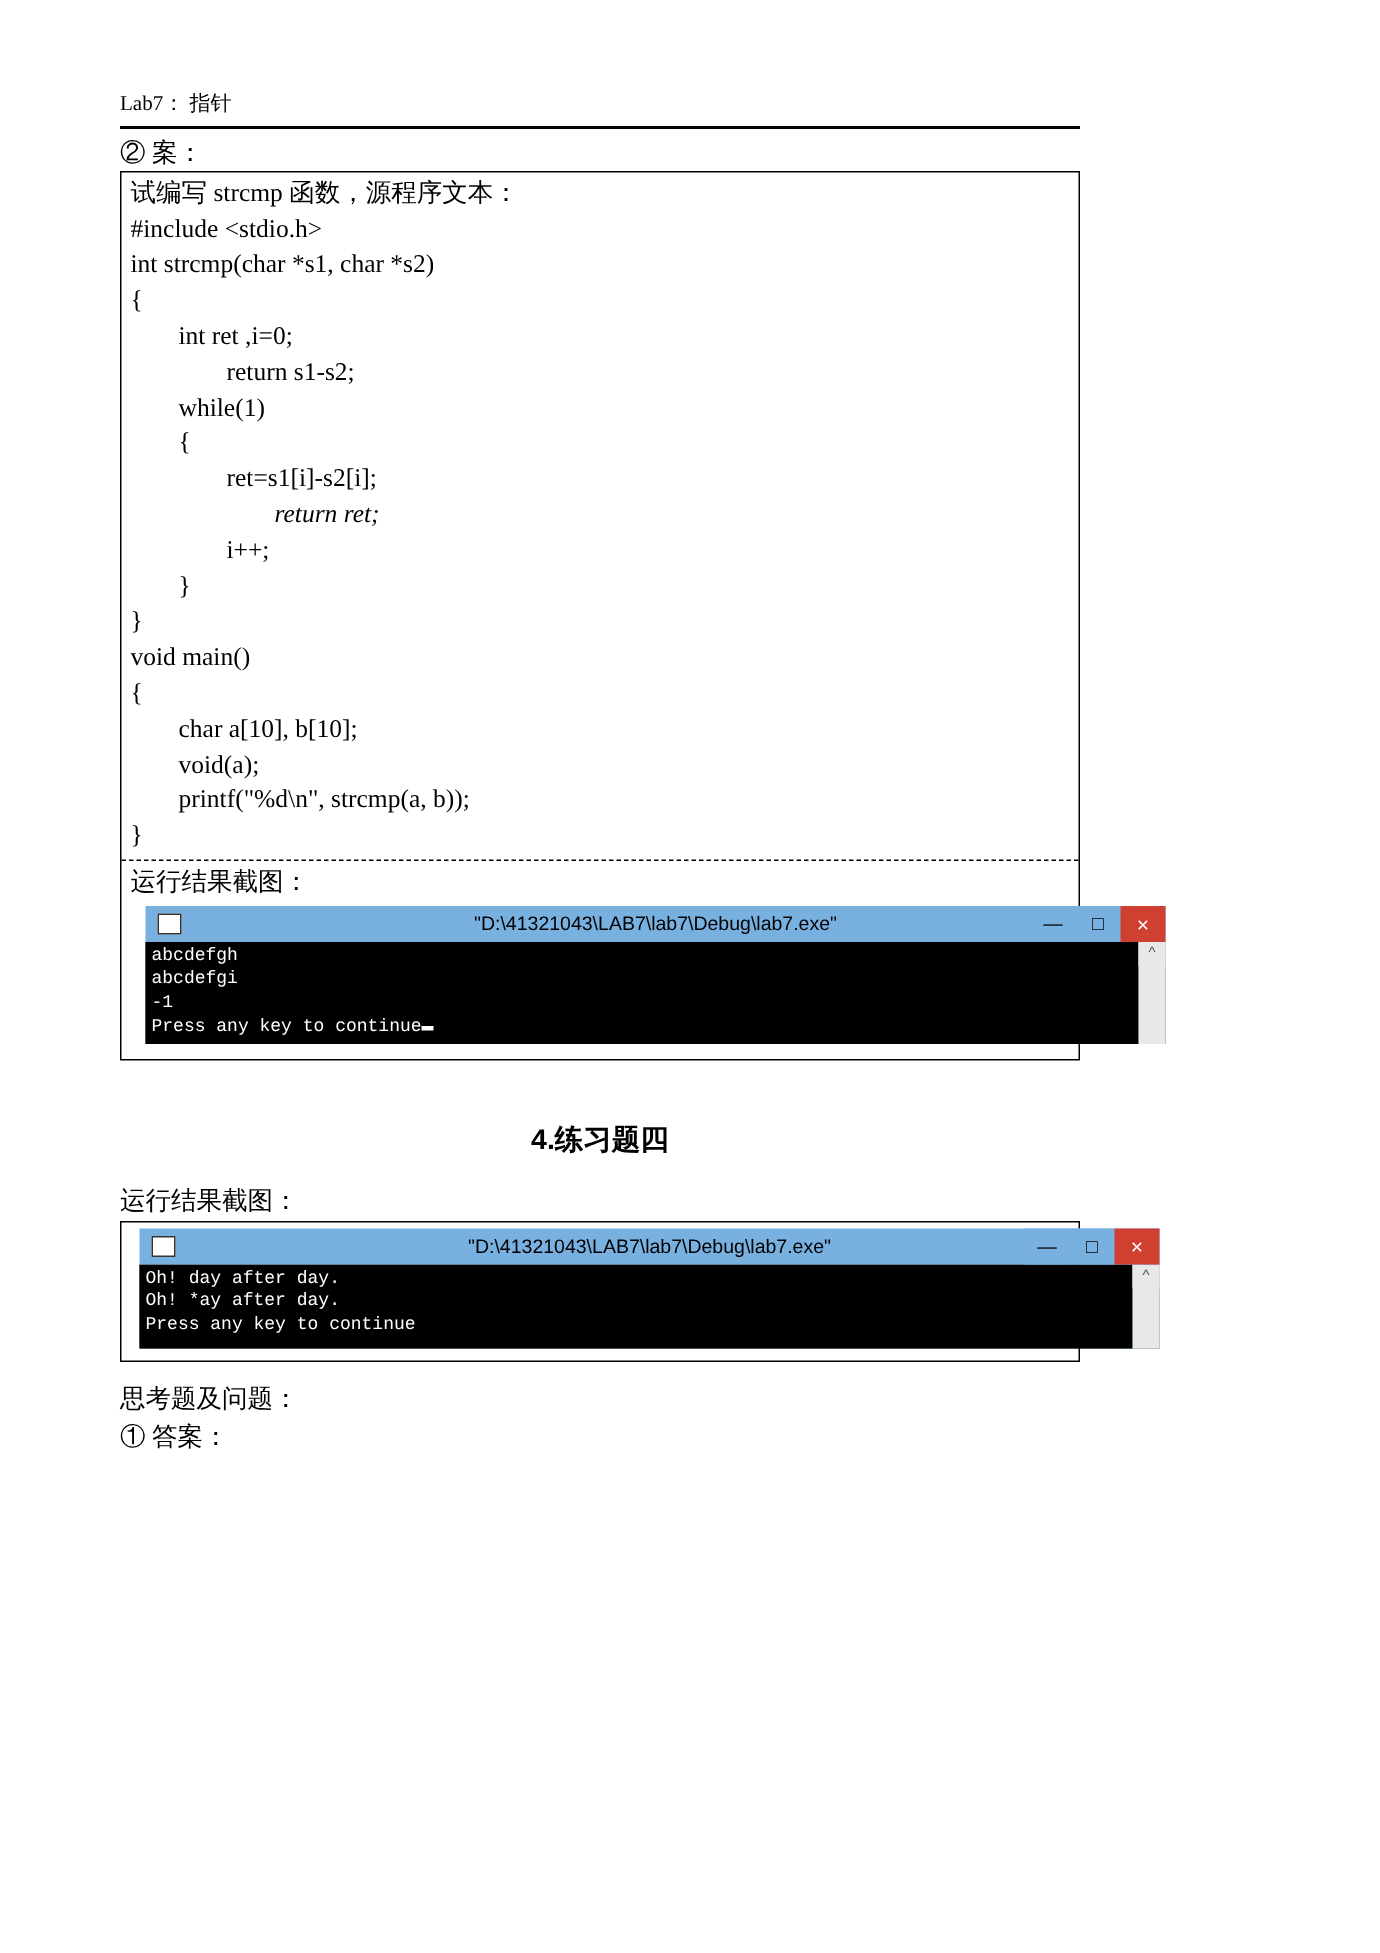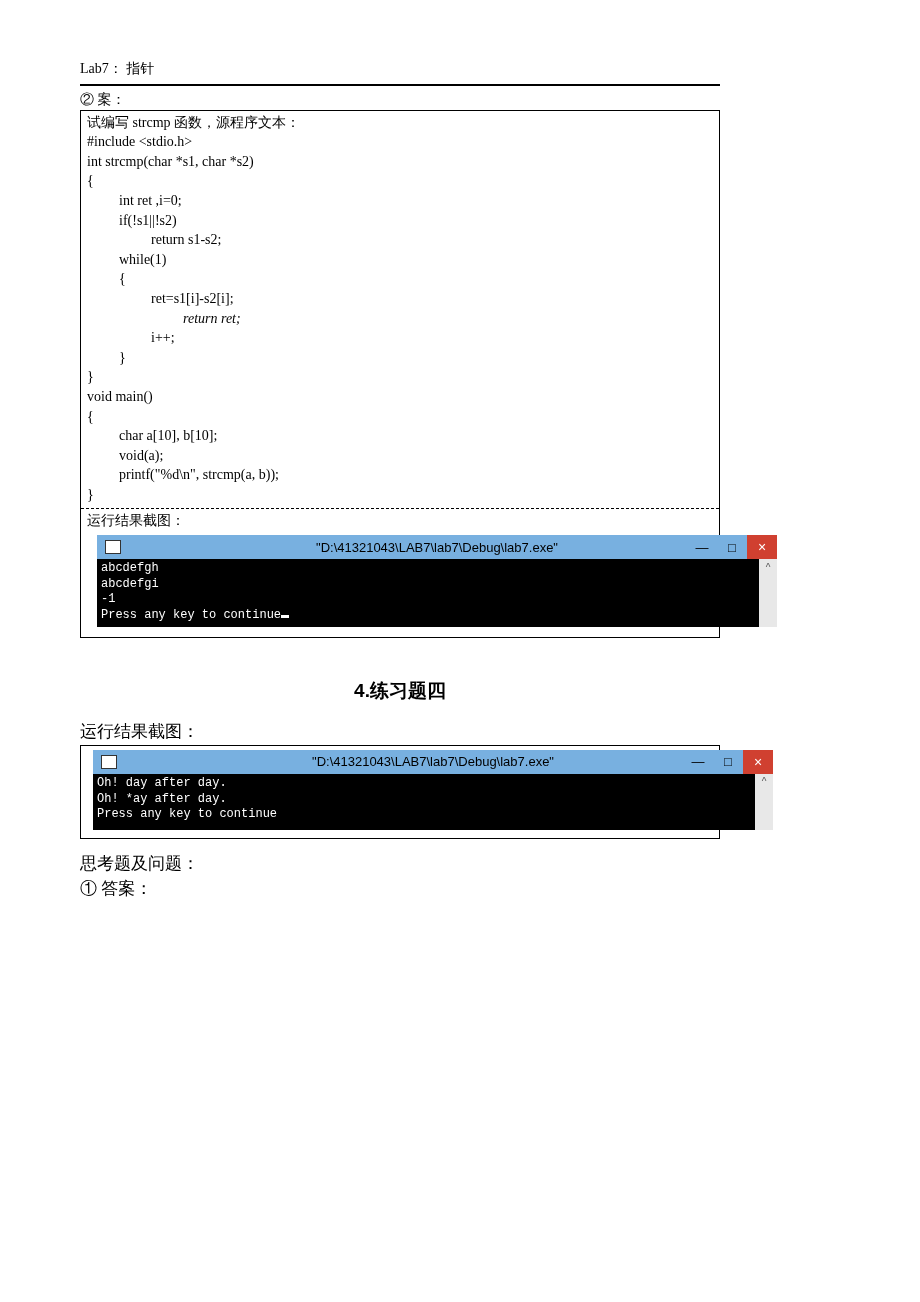--- a/index.html
+++ b/index.html
@@ -31,21 +31,21 @@
     padding: 2px 6px 6px 6px;
     margin-top: 0;
   }
   .box-inner-hr {
     border: none;
     border-top: 1px dashed #000;
     margin: 4px -6px 2px -6px;
   }
   .code-line, .text-line {
     font-family: "Times New Roman", "SimSun", serif;
-    font-size: 14px;
+    font-size: 17px;
     line-height: 1.4;
     white-space: pre;
   }
   .indent1 { padding-left: 32px; }
   .indent2 { padding-left: 64px; }
   .indent3 { padding-left: 96px; font-style: italic; }
   
   .console-wrap {
     padding: 4px 10px 4px 10px;
   }
@@ -157,21 +157,20 @@
 
 <div class="text-line">② 案：</div>
 
 <div class="box">
   <div class="text-line">试编写 strcmp 函数，源程序文本：</div>
   <div id="code-block">
         <div class="code-line">#include &lt;stdio.h&gt;</div>
         <div class="code-line">int strcmp(char *s1, char *s2)</div>
         <div class="code-line">{</div>
         <div class="code-line indent1">int ret ,i=0;</div>
-        <div class="code-line indent1">if(!s1||!s2)</div>
         <div class="code-line indent2">return s1-s2;</div>
         <div class="code-line indent1">while(1)</div>
         <div class="code-line indent1">{</div>
         <div class="code-line indent2">ret=s1[i]-s2[i];</div>
         <div class="code-line indent3">return ret;</div>
         <div class="code-line indent2">i++;</div>
         <div class="code-line indent1">}</div>
         <div class="code-line">}</div>
         <div class="code-line">void main()</div>
         <div class="code-line">{</div>

